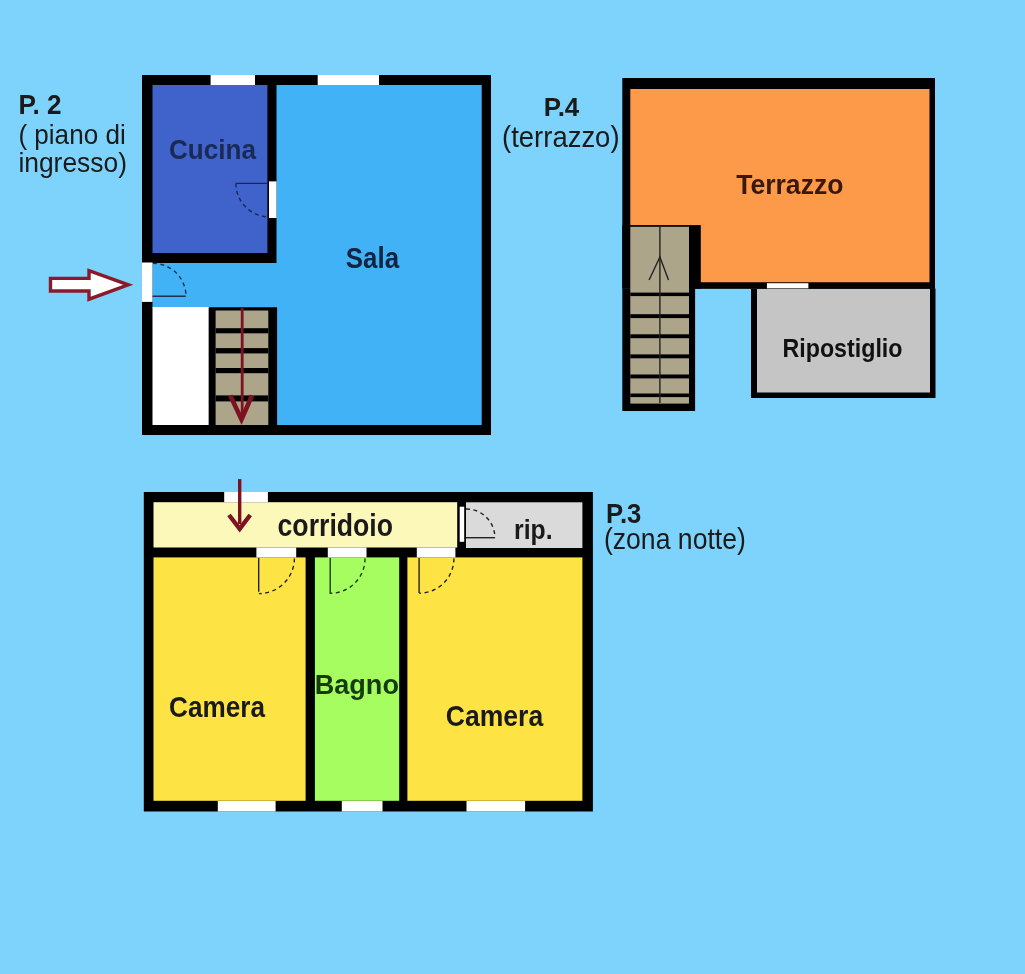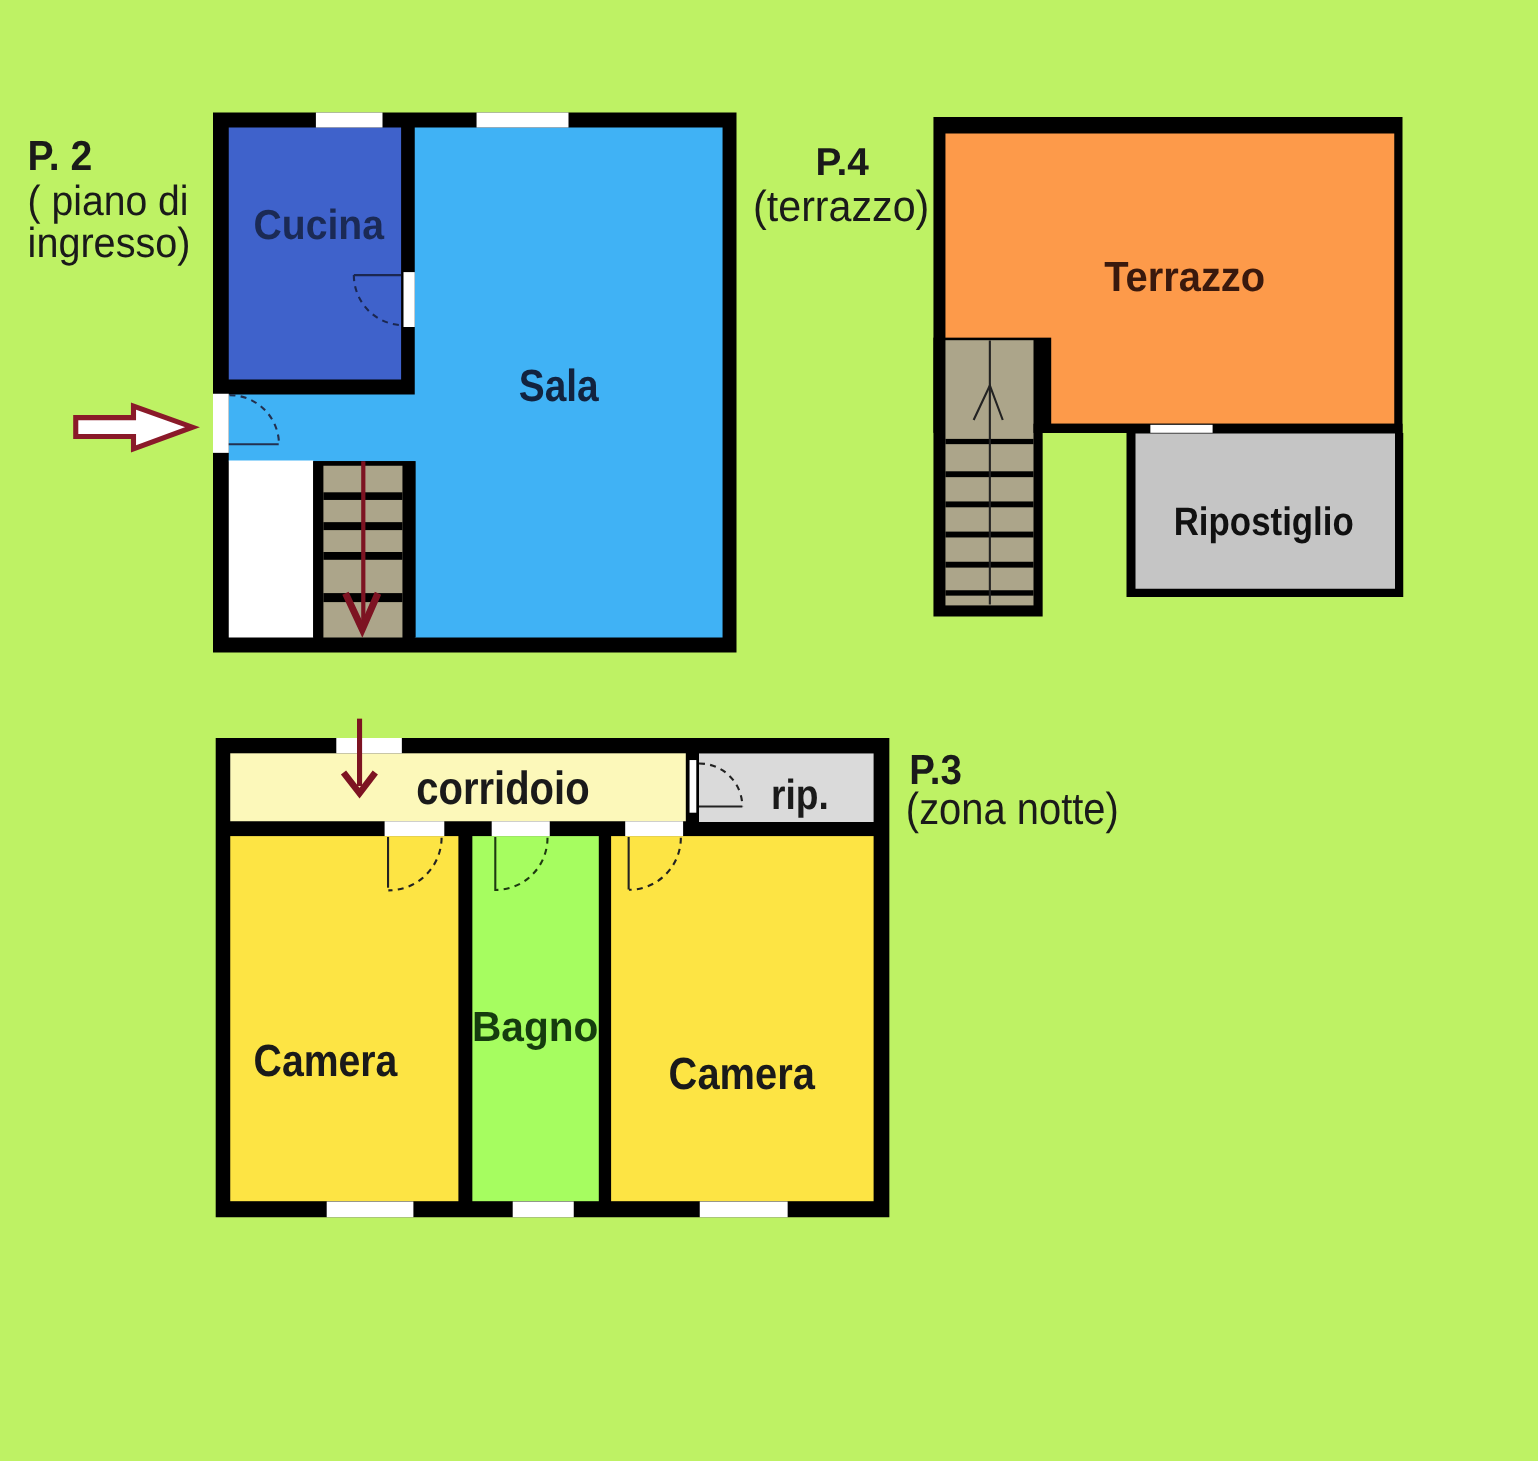--- a/index.html
+++ b/index.html
@@ -1,16 +1,16 @@
 <!DOCTYPE html>
 <html><head>
 <meta charset="utf-8">
 <style>
   html,body{margin:0;padding:0;background:#ffffff;}
-  #page{position:relative;width:1025px;height:974px;background:#bef264;overflow:hidden;
+  #page{position:relative;width:1025px;height:974px;background:#7dd3fc;overflow:hidden;
         font-family:"Liberation Sans", sans-serif;}
   svg{position:absolute;left:0;top:0;}
   text{font-family:"Liberation Sans", sans-serif;}
 </style>
 </head>
 <body>
 <div id="page">
 <svg width="1025" height="974" viewBox="0 0 1025 974">
 
 <g>

